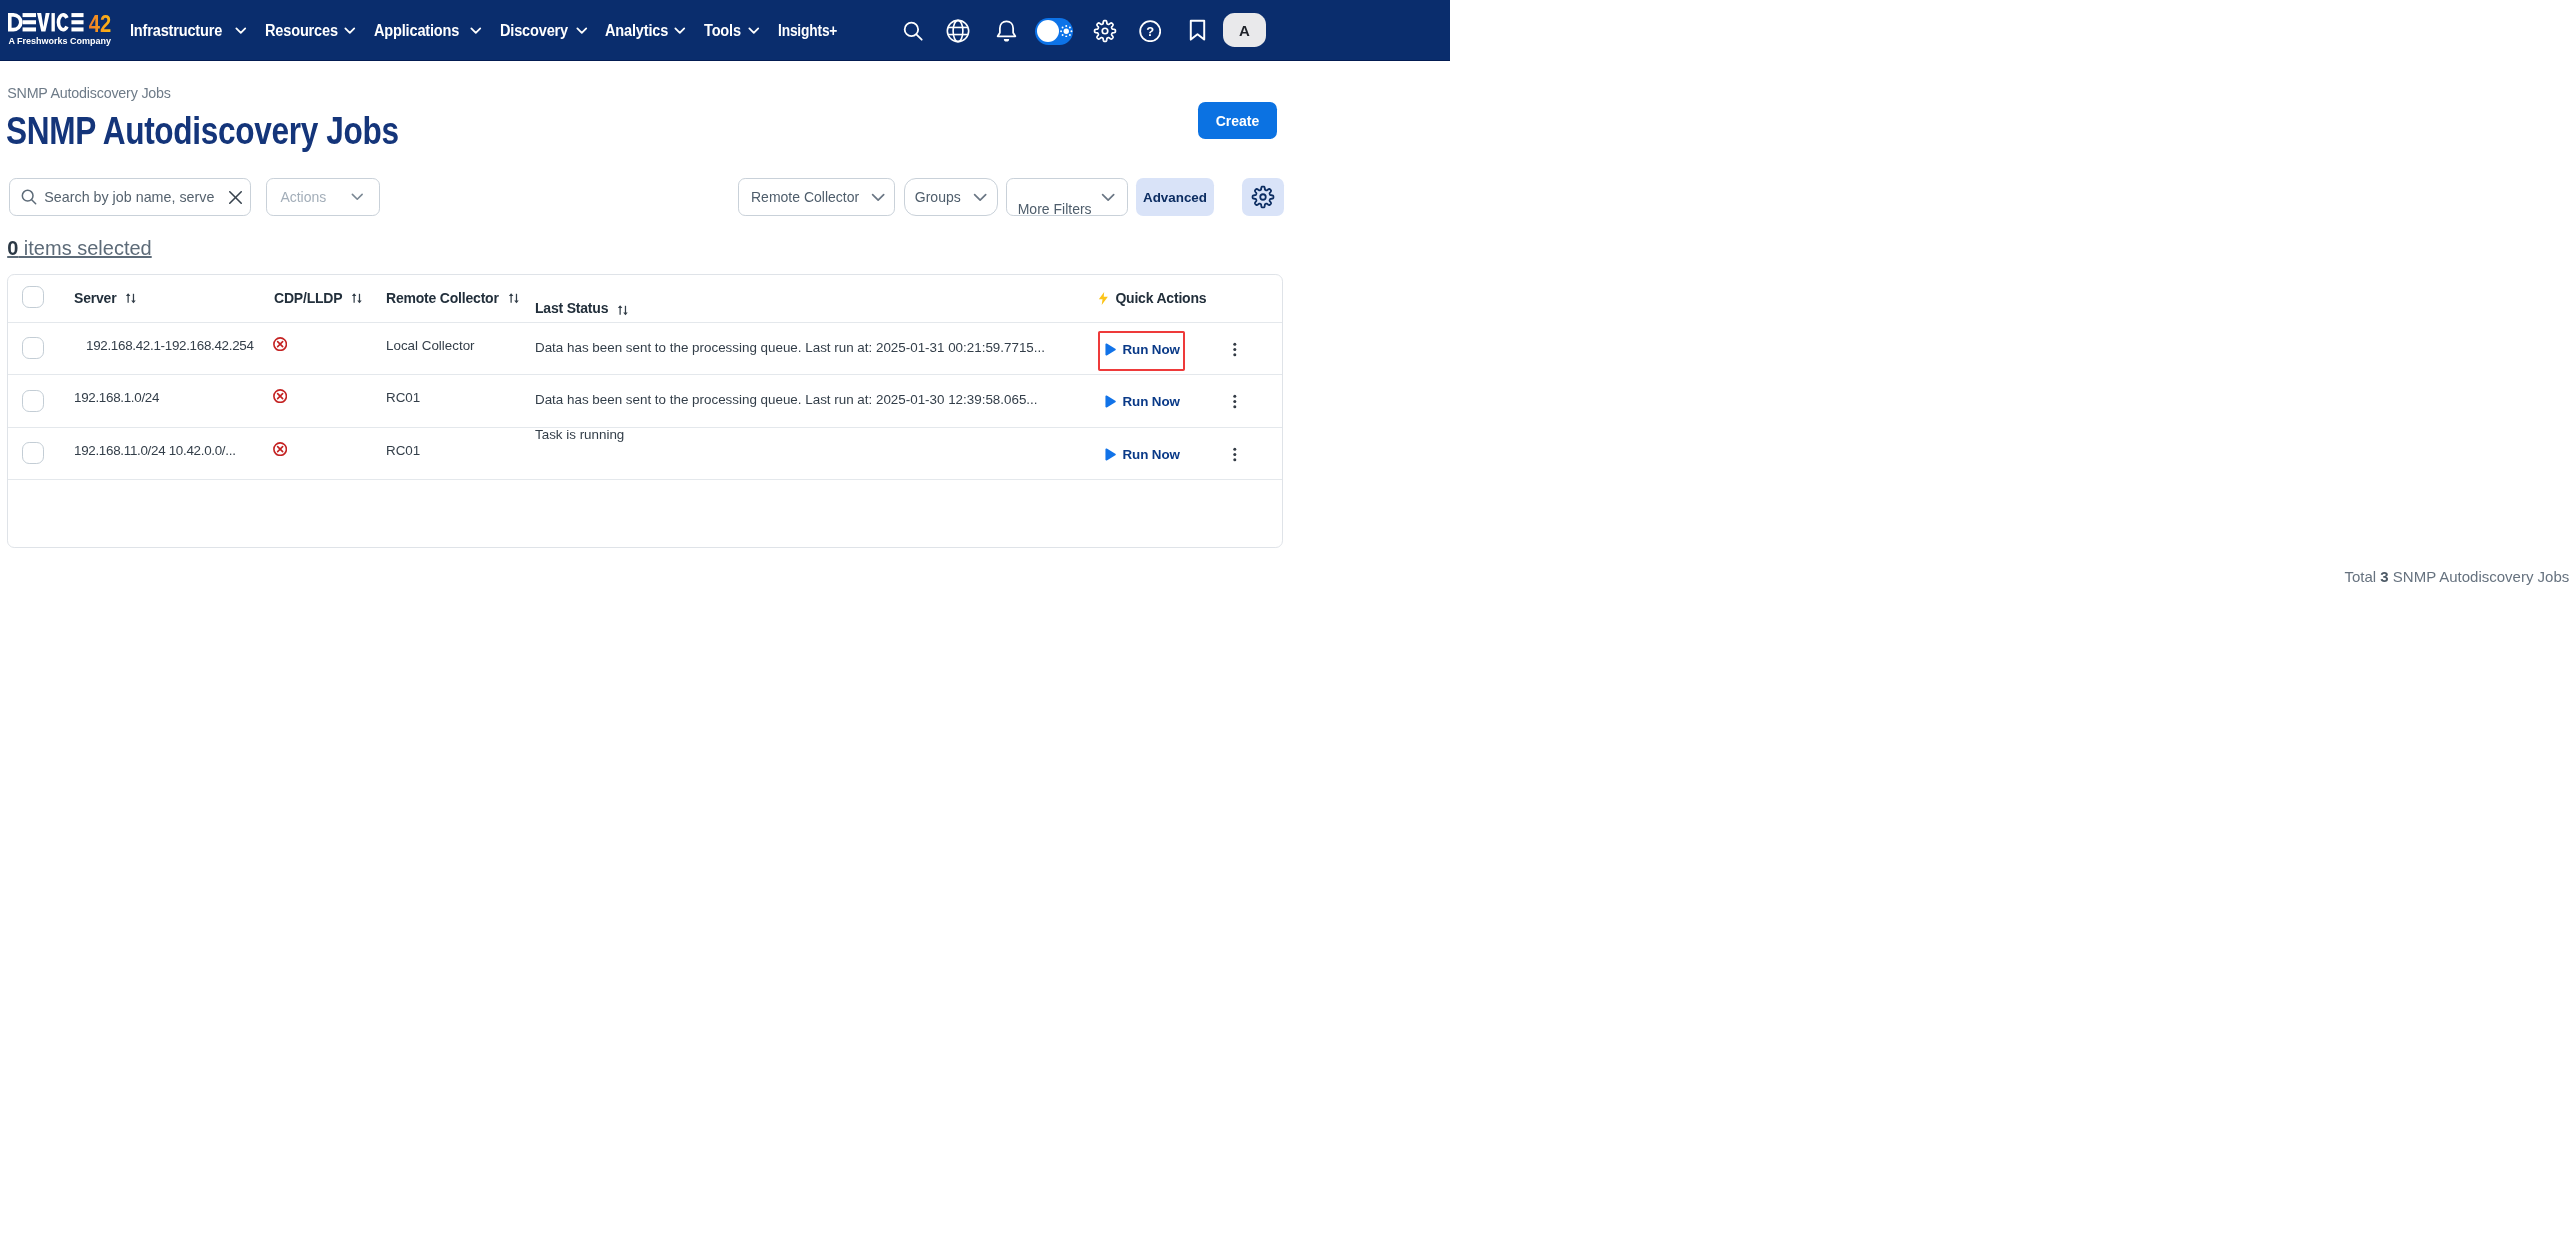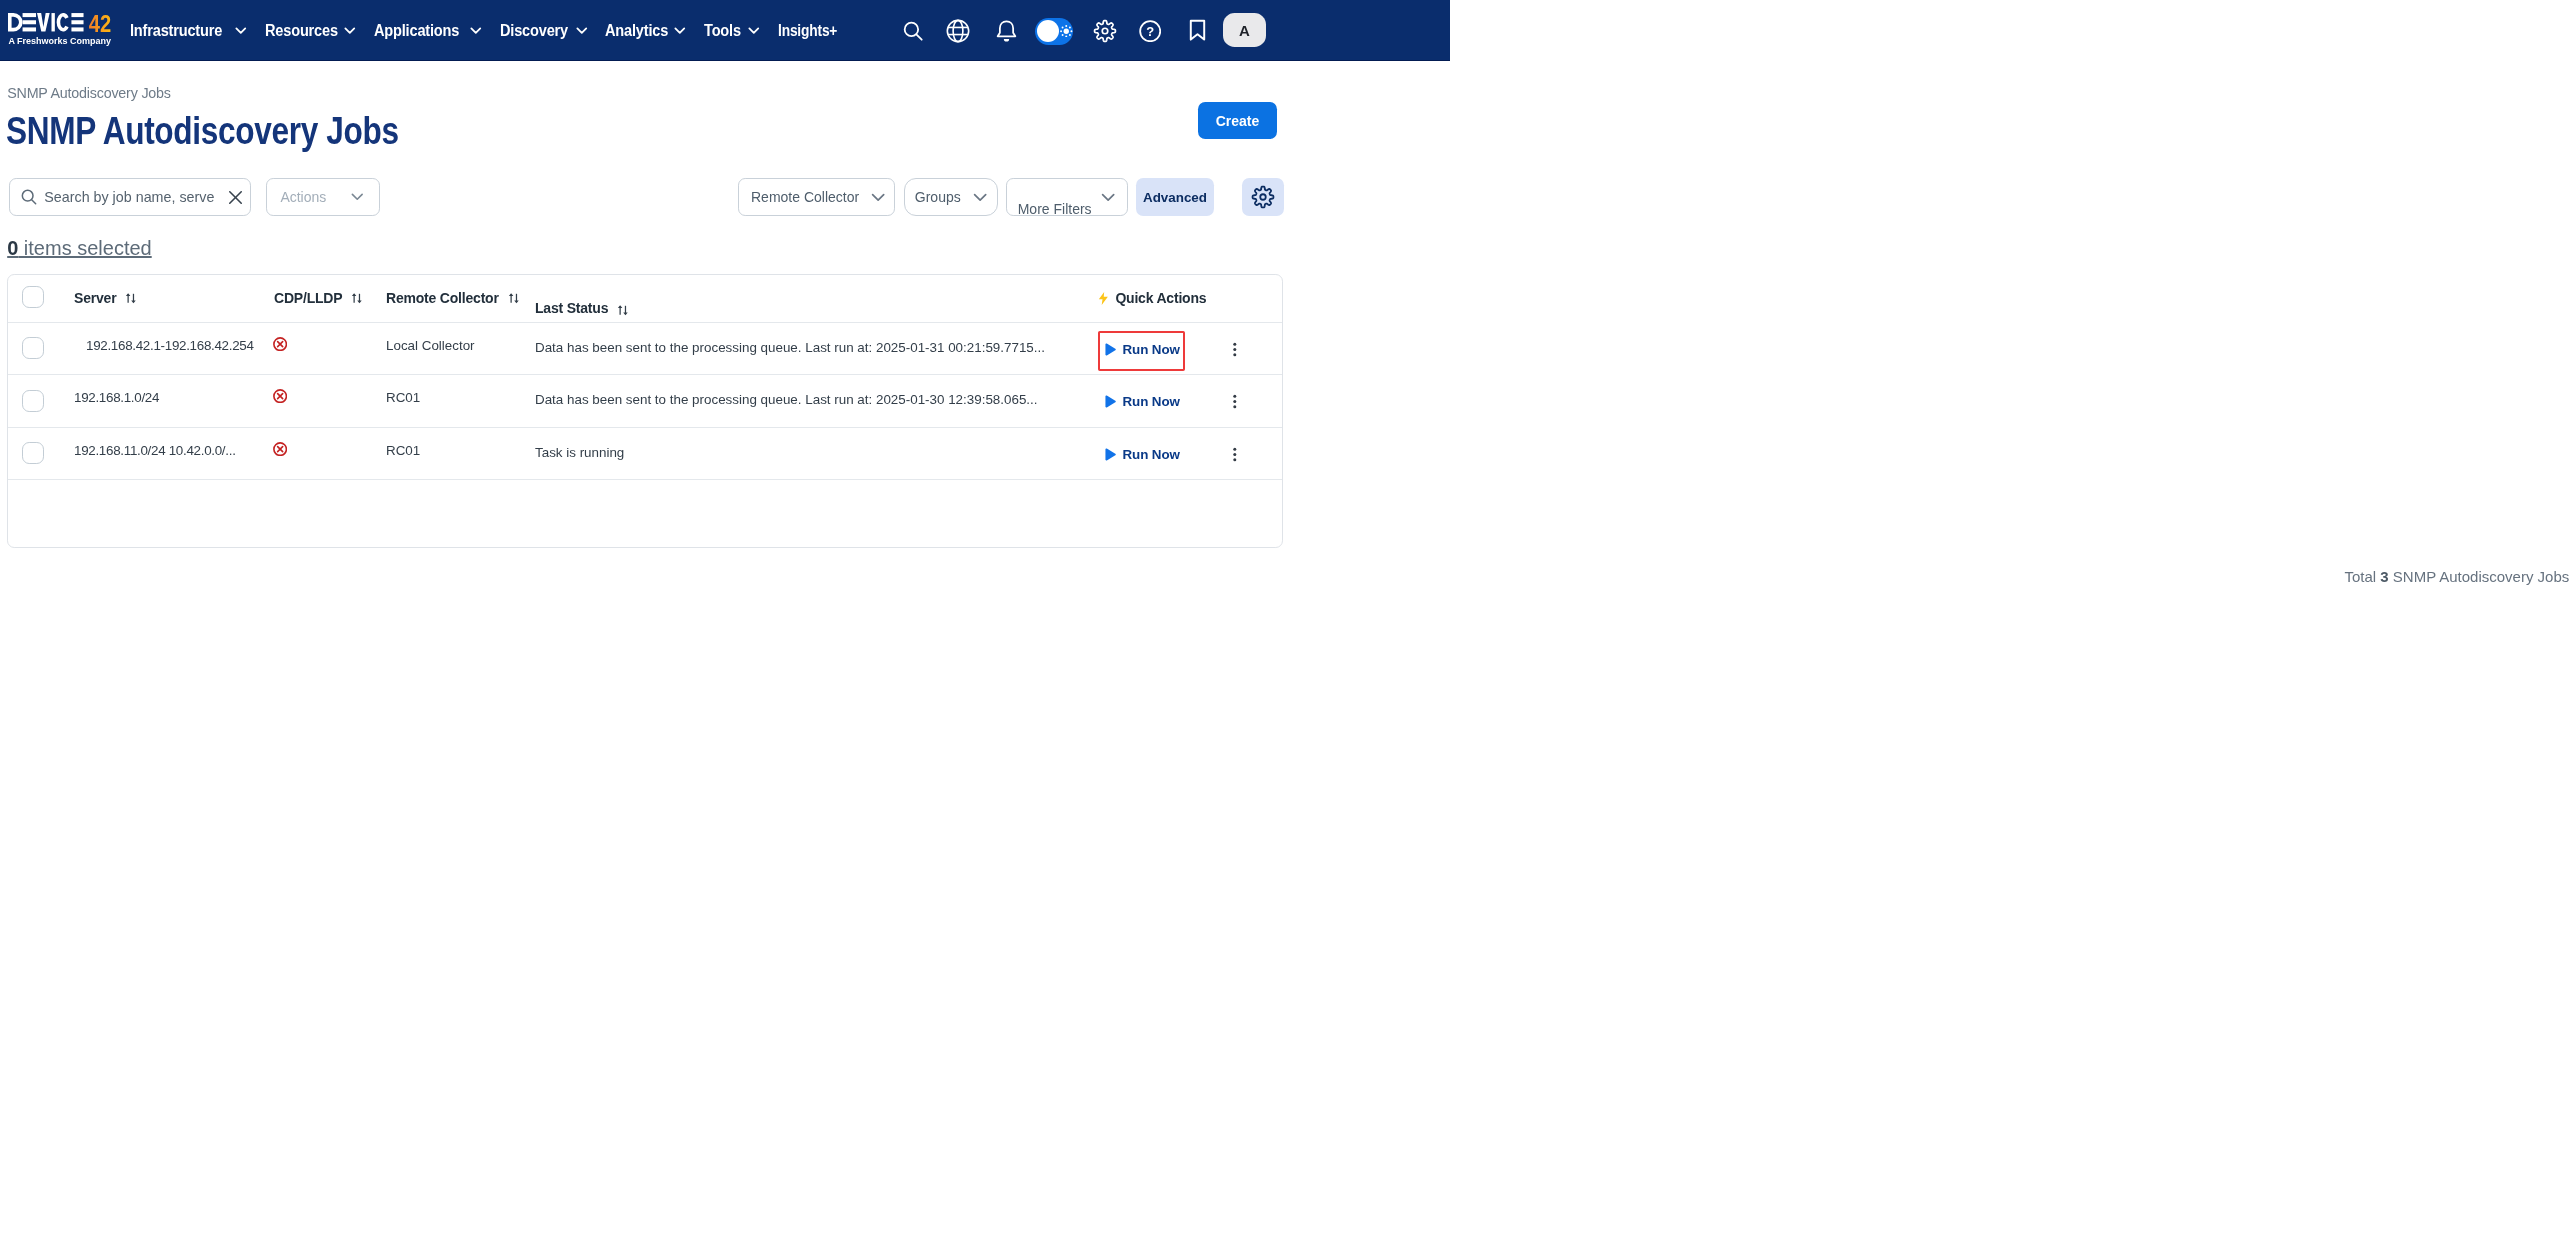--- a/index.html
+++ b/index.html
@@ -262,21 +262,21 @@
 <div class="cb" style="top:442px;"></div>
 <div class="cell srv" style="left:74px; top:427px; height:47px;">192.168.11.0/24 10.42.0.0/...</div>
 <div class="cell" style="left:273px; top:427px; height:44px;">
     <svg width="14.3" height="14.3" viewBox="0 0 16 16">
       <circle cx="8" cy="8" r="7" fill="none" stroke="#c42222" stroke-width="1.8"></circle>
       <line x1="5.2" y1="5.2" x2="10.8" y2="10.8" stroke="#c42222" stroke-width="1.8" stroke-linecap="round"></line>
       <line x1="10.8" y1="5.2" x2="5.2" y2="10.8" stroke="#c42222" stroke-width="1.8" stroke-linecap="round"></line>
     </svg>
   </div>
 <div class="cell" style="left:386px; top:427px; height:47px;">RC01</div>
-<div class="cell" style="left:535px; top:427px; height:50px;">Task is running</div>
+<div class="cell" style="left:535px; top:409px; height:50px;">Task is running</div>
 <div class="runnow" style="left:1105px; top:427px; height:55px;"><svg width="11.2" height="13" viewBox="0 0 12.5 14.5">
       <path d="M1.5,1.5 L11,7.25 L1.5,13 Z" fill="#1273e8" stroke="#1273e8" stroke-width="2" stroke-linejoin="round"></path>
     </svg>Run Now</div>
 <svg class="kebab" style="top:446px;" width="4.5" height="17" viewBox="0 0 5 19">
     <circle cx="2.5" cy="2.2" r="2.1" fill="#333b45"></circle>
     <circle cx="2.5" cy="9.5" r="2.1" fill="#333b45"></circle>
     <circle cx="2.5" cy="16.8" r="2.1" fill="#333b45"></circle>
   </svg>
 <div class="rowline" style="top:479px;"></div>
 

